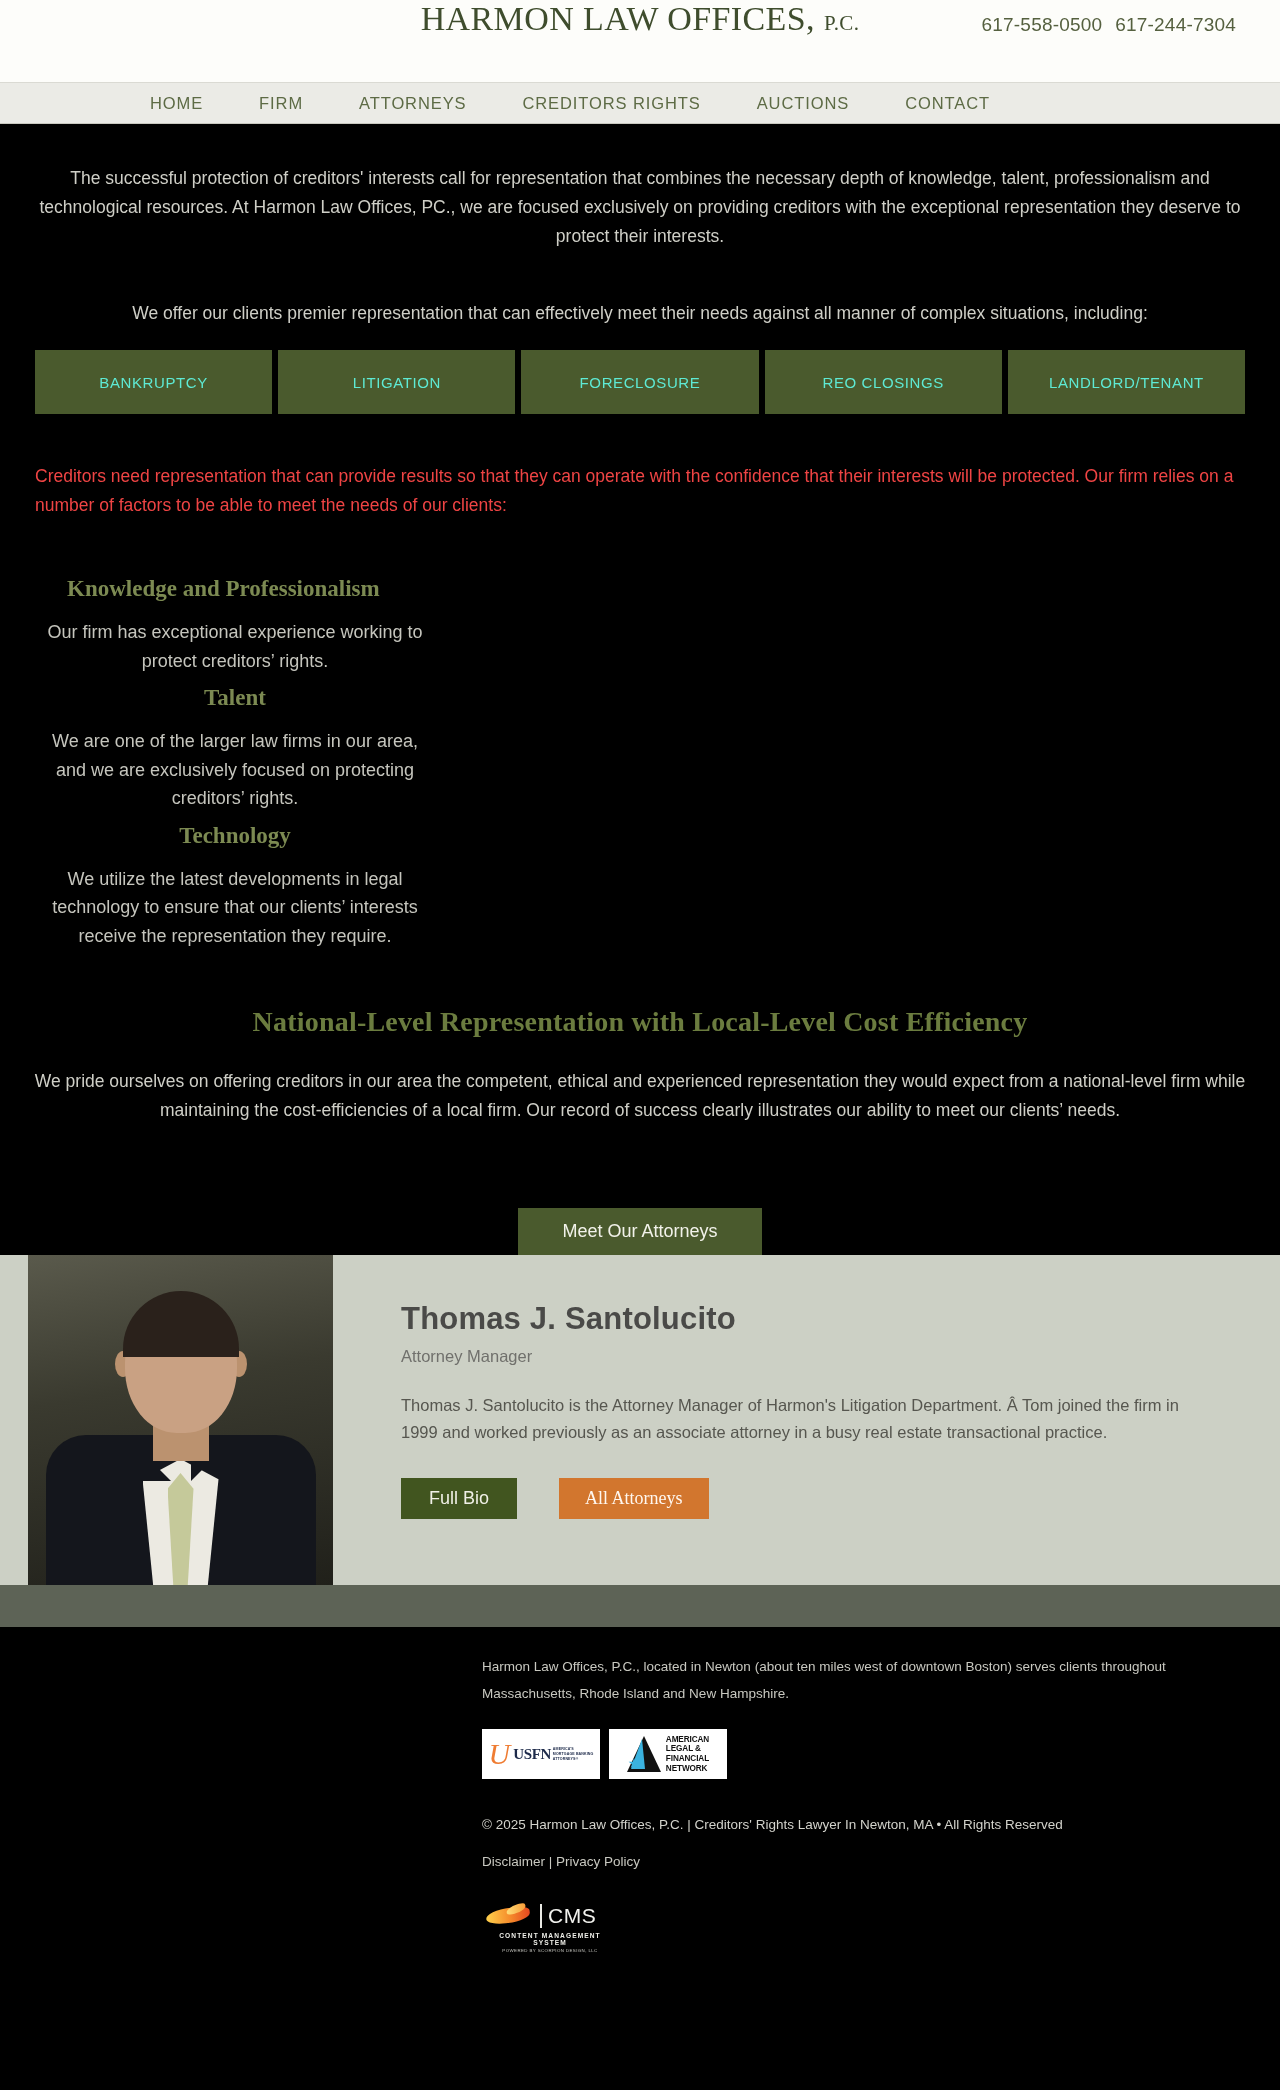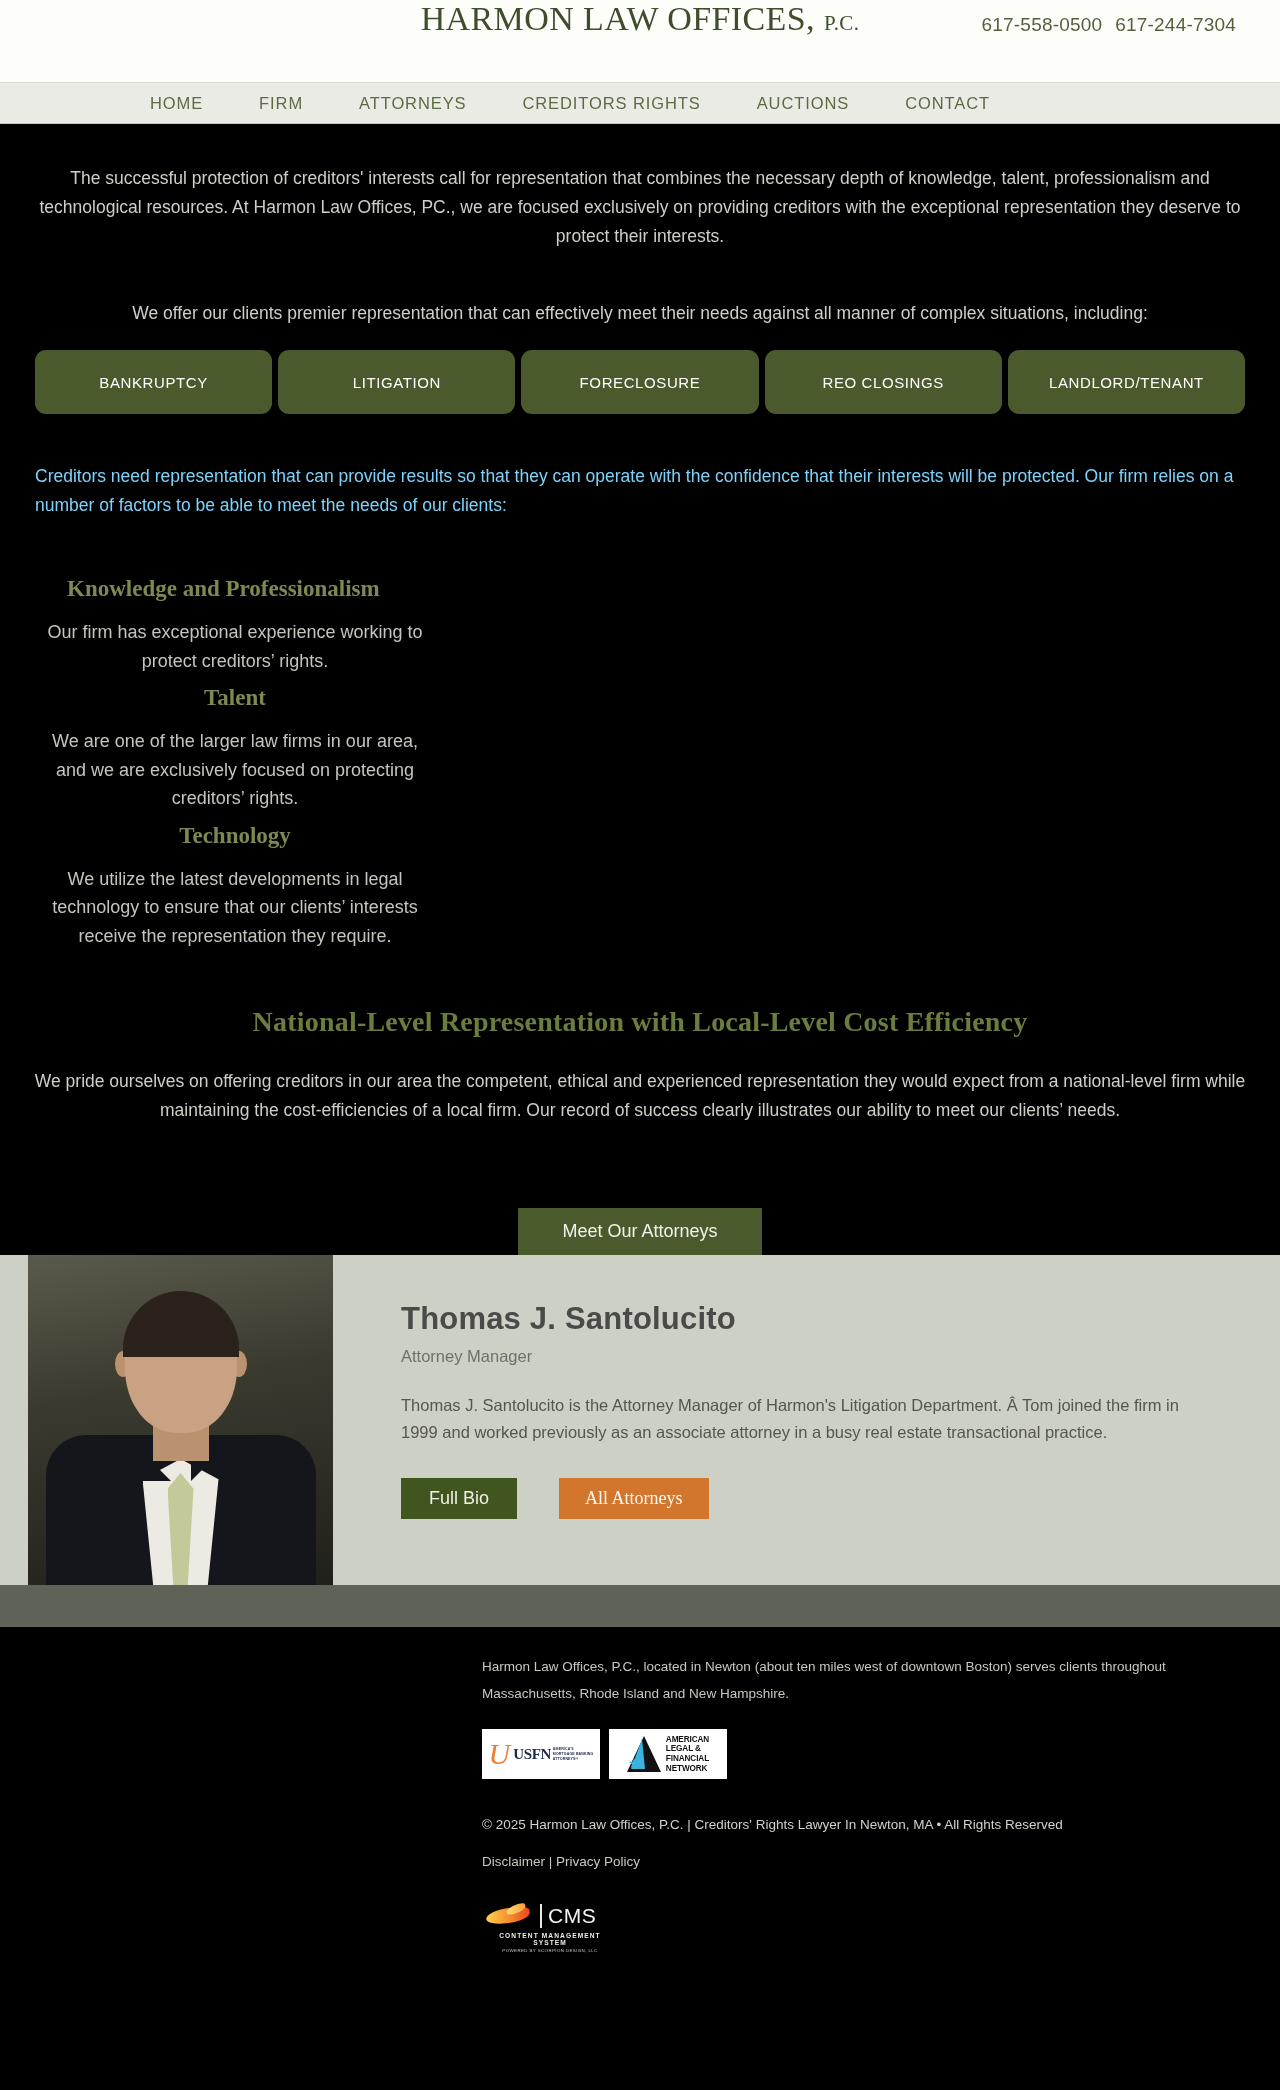--- a/index.html
+++ b/index.html
@@ -87,36 +87,35 @@
   .services {
     display: flex;
     justify-content: space-between;
     gap: 6px;
     max-width: 1210px;
     margin: 8px auto 0;
   }
   .service-btn {
     flex: 1;
     background: #4a5a2d;
-    color: #ffffff;
+    color: #5eead4;
     font-size: 15px;
     letter-spacing: 0.6px;
     height: 64px;
     display: flex;
     align-items: center;
     justify-content: center;
     text-decoration: none;
     cursor: pointer;
     text-align: center;
-    border-radius: 11px;
   }
 
   
   .creditors {
-    color: #7dd3fc;
+    color: #ef4444;
     font-size: 17.5px;
     line-height: 29px;
     max-width: 1210px;
     margin: 0 auto;
     padding-top: 48px;
   }
 
   
   .factors {
     max-width: 1210px;

